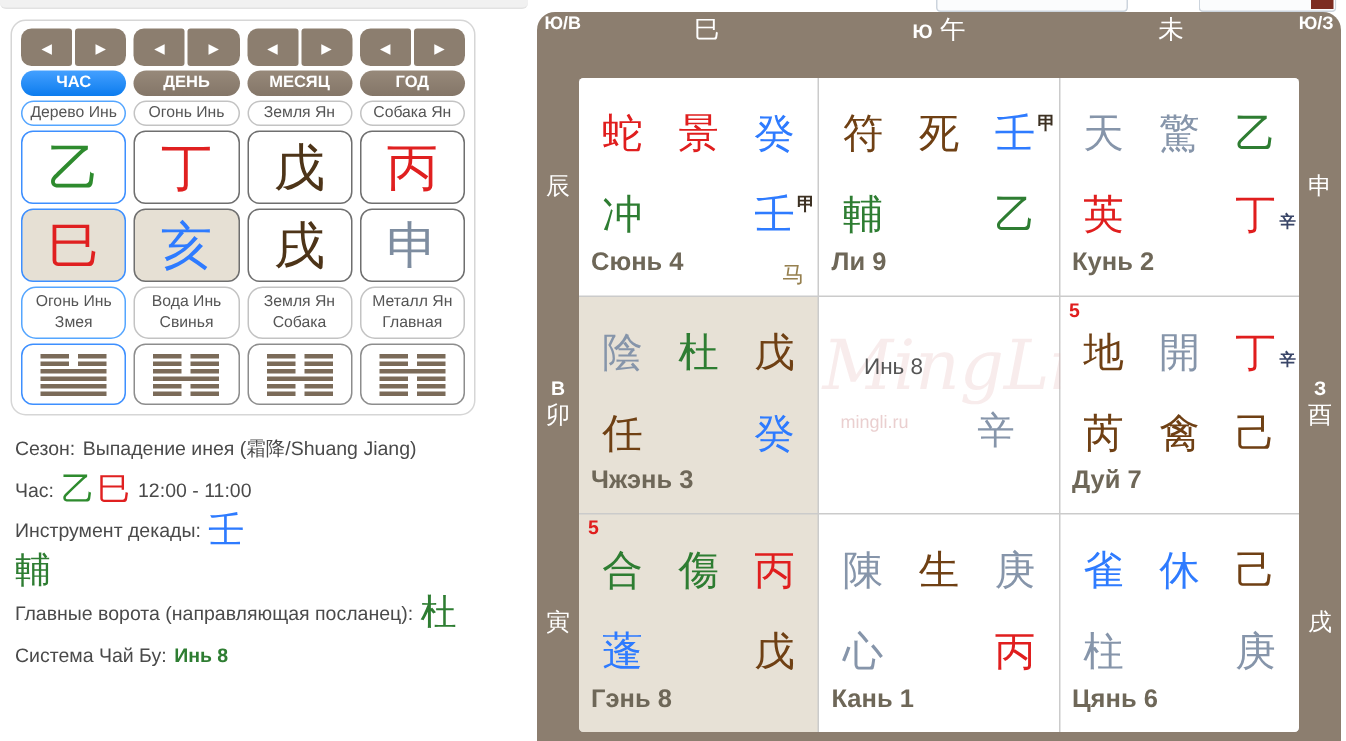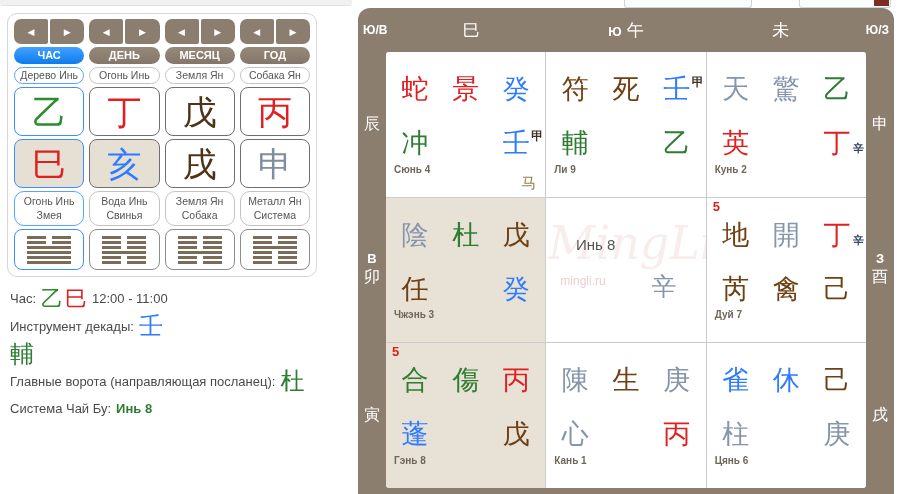--- a/index.html
+++ b/index.html
@@ -60,30 +60,30 @@
          grid-template-rows:1fr 1fr 1fr;gap:1px;background:#cbcbcb;border-radius:3px;overflow:hidden}
   .cell{background:#fff;position:relative}
   .cell.shaded{background:#e7e1d6}
   .crow{position:absolute;left:15px;right:15px;display:flex;justify-content:space-between}
   .crow.r1{top:22px}
   .crow.r2{top:76px}
   .slot{width:28px;height:30px;font-size:27px;line-height:30px;text-align:center;position:relative}
   .mark{position:absolute;font-weight:bold}
   .mark.sup{top:-7px;right:-13px;font-size:12px}
   .mark.sub{bottom:-5px;right:-13px;font-size:11px}
-  .clabel{position:absolute;left:8px;bottom:22px;font-size:10px;font-weight:bold;color:#6e6758}
+  .clabel{position:absolute;left:8px;bottom:12px;font-size:17px;font-weight:bold;color:#6e6758}
   .badge{position:absolute;left:6px;top:1px;font-size:13px;font-weight:bold;color:#e01e1e}
   .cornerchar{position:absolute;right:9px;bottom:4px;font-size:15px;color:#96804f}
   .ctitle{position:absolute;left:0;width:62%;top:38px;text-align:center;font-size:15px;color:#555}
   .cxin{position:absolute;left:66%;top:72px;font-size:25px;color:#8695aa}
   .wm{position:absolute;left:2px;top:18px;font-size:46px;font-style:italic;
       font-family:"DejaVu Serif",serif;color:rgba(222,168,168,.22);pointer-events:none;white-space:nowrap}
   .wmurl{position:absolute;left:14px;top:76px;font-size:12px;color:rgba(214,160,160,.5);pointer-events:none}
 
-  .gtop{position:absolute;top:0;left:0;right:0;height:44px;display:flex;align-items:center;color:#fff}
+  .gtop{position:absolute;top:0;left:0;right:0;height:44px;display:flex;align-items:flex-start;color:#fff}
   .gcorner{width:36px;font-size:12px;font-weight:bold;box-sizing:border-box;padding:0 5px}
   .gmid{flex:1;text-align:center;font-size:17px}
   .gmid .dir{font-size:13px;font-weight:bold;margin-right:5px}
   .gside{position:absolute;top:44px;bottom:6px;width:28px;display:flex;flex-direction:column;color:#fff}
   .gside.left{left:0}.gside.right{right:0}
   .gsec{flex:1;display:flex;flex-direction:column;align-items:center;justify-content:center;
         font-size:16px;gap:1px}
   .gsec .dir{font-size:13px;font-weight:bold}
 </style>
 </head>
@@ -214,21 +214,21 @@
       <div class="nav">
         <div class="b bl">◀</div>
         <div class="b br">▶</div>
       </div>
       <div class="tab">ГОД</div>
       <div class="pill">Собака Ян</div>
       <div class="box" style="color: rgb(224, 32, 32);">丙</div>
       <div class="box" style="color: rgb(126, 141, 160);">申</div>
       <div class="animal">
         <span>Металл Ян</span>
-        <span>Система</span>
+        <span>Главная</span>
       </div>
       <div class="hexbox">
         <div class="hl broken">
           <span></span>
           <span></span>
         </div>
         <div class="hl broken">
           <span></span>
           <span></span>
         </div>
@@ -245,20 +245,24 @@
         </div>
         <div class="hl broken">
           <span></span>
           <span></span>
         </div>
       </div>
     </div>
   </div>
 
 <div class="info">
+  <div class="iline">
+    <span>Сезон:</span>
+    <span>Выпадение инея (霜降/Shuang Jiang)</span>
+  </div>
   <div class="iline">
     <span>Час:</span>
     <span class="cjk-big green">乙</span>
       <span class="cjk-big red" style="margin-left:-3px">巳</span>
     <span>12:00 - 11:00</span>
   </div>
   <div class="iline">
     <span>Инструмент декады:</span>
     <span class="cjk-big blue" style="font-size:24px">壬</span>
   </div>

